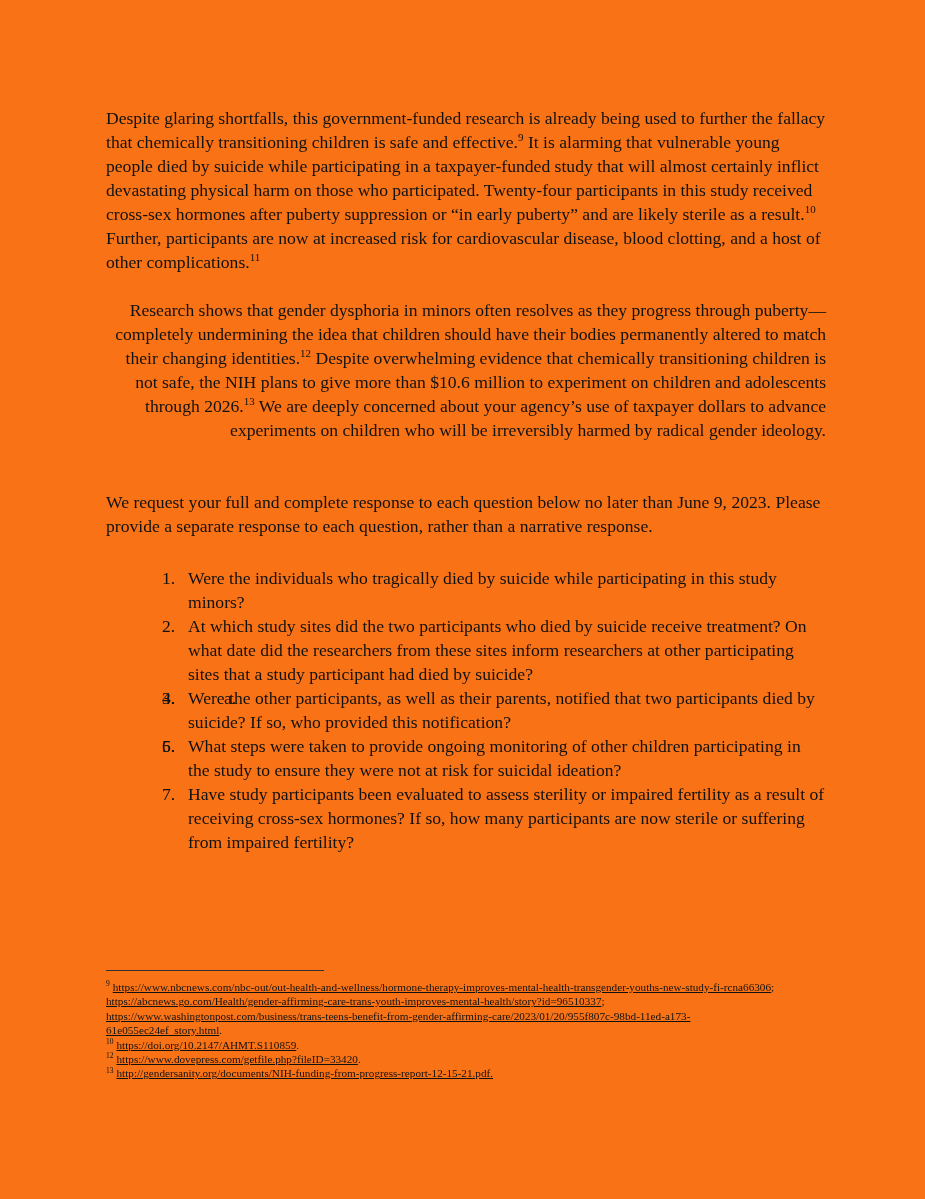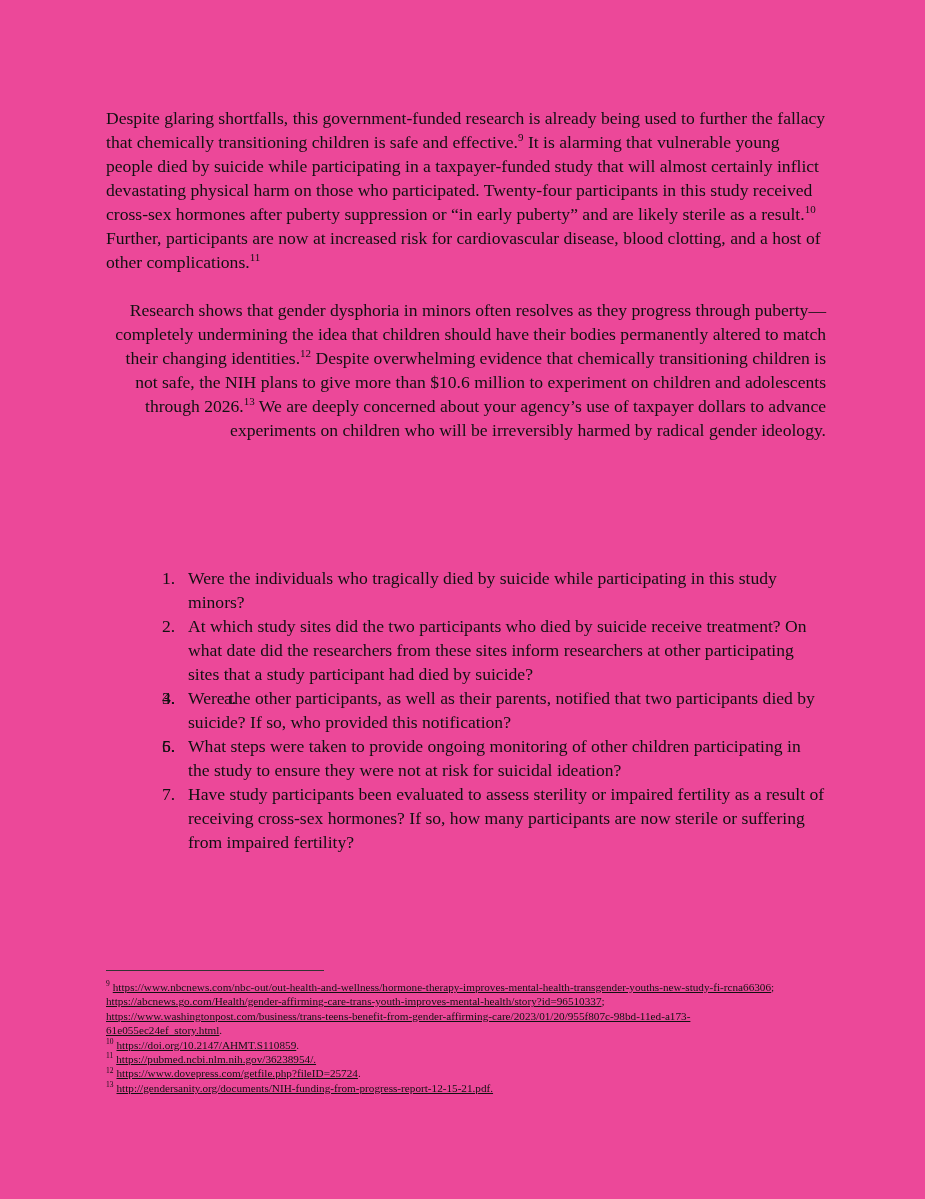--- a/index.html
+++ b/index.html
@@ -1,17 +1,17 @@
 <!DOCTYPE html>
 <html><head>
 <meta charset="utf-8">
 <style>
   html, body { margin: 0; padding: 0; background: #ffffff; }
   body { width: 925px; height: 1199px; position: relative; overflow: hidden; }
-  .page { position: absolute; left: 0; top: 0; width: 925px; height: 1199px; background: #ec4899; color: #111; }
+  .page { position: absolute; left: 0; top: 0; width: 925px; height: 1199px; background: #f97316; color: #111; }
   .body-text { font-family: "Liberation Serif", serif; font-size: 17.6px; line-height: 24px; }
   .para { position: absolute; left: 106px; width: 720px; margin: 0; }
   .para sup, .list sup { font-size: 11px; line-height: 0; vertical-align: super; }
   .p1 { top: 106px; }
   .p2 { top: 298px; text-align: right; }
   .p3 { top: 490px; }
   .list { position: absolute; left: 106px; top: 566px; width: 720px; margin: 0; padding: 0; list-style: none; }
   .list li { position: relative; padding-left: 82px; }
   .list .num { position: absolute; left: 56px; top: 0; }
   .sublist { list-style: none; margin: 0; padding: 0; }
@@ -29,38 +29,38 @@
 <div class="page">
 
   <p class="para p1 body-text">
     <span>Despite glaring shortfalls, this government-funded research is already being used to further the fallacy that chemically transitioning children is safe and effective.</span><sup>9</sup><span> It is alarming that vulnerable young people died by suicide while participating in a taxpayer-funded study that will almost certainly inflict devastating physical harm on those who participated. Twenty-four participants in this study received cross-sex hormones after puberty suppression or “in early puberty” and are likely sterile as a result.</span><sup>10</sup><span> Further, participants are now at increased risk for cardiovascular disease, blood clotting, and a host of other complications.</span><sup>11</sup>
   </p>
 
   <p class="para p2 body-text">
     <span>Research shows that gender dysphoria in minors often resolves as they progress through puberty—completely undermining the idea that children should have their bodies permanently altered to match their changing identities.</span><sup>12</sup><span> Despite overwhelming evidence that chemically transitioning children is not safe, the NIH plans to give more than $10.6 million to experiment on children and adolescents through 2026.</span><sup>13</sup><span> We are deeply concerned about your agency’s use of taxpayer dollars to advance experiments on children who will be irreversibly harmed by radical gender ideology.</span>
   </p>
 
+  <p class="para p3 body-text">We request your full and complete response to each question below no later than June 9, 2023. Please provide a separate response to each question, rather than a narrative response.</p>
 
   <ol class="list body-text">
     <li><span class="num">1.</span><span>Were the individuals who tragically died by suicide while participating in this study minors?</span></li>
     <li><span class="num">2.</span><span>At which study sites did the two participants who died by suicide receive treatment? On what date did the researchers from these sites inform researchers at other participating sites that a study participant had died by suicide?</span></li>
     <li><span class="num">3.</span>
       <ol class="sublist">
         <li><span class="num">a.</span></li>
       </ol>
     </li>
     <li><span class="num">4.</span><span>Were the other participants, as well as their parents, notified that two participants died by suicide? If so, who provided this notification?</span></li>
     <li><span class="num">5.</span></li>
     <li><span class="num">6.</span><span>What steps were taken to provide ongoing monitoring of other children participating in the study to ensure they were not at risk for suicidal ideation?</span></li>
     <li><span class="num">7.</span><span>Have study participants been evaluated to assess sterility or impaired fertility as a result of receiving cross-sex hormones? If so, how many participants are now sterile or suffering from impaired fertility?</span></li>
   </ol>
 
   <div class="fn-rule"></div>
 
   <div class="footnotes">
     <p class="fn"><sup>9</sup><a>https://www.nbcnews.com/nbc-out/out-health-and-wellness/hormone-therapy-improves-mental-health-transgender-youths-new-study-fi-rcna66306</a><span>; </span><a>https://abcnews.go.com/Health/gender-affirming-care-trans-youth-improves-mental-health/story?id=96510337</a><span>; </span><a>https://www.washingtonpost.com/business/trans-teens-benefit-from-gender-affirming-care/2023/01/20/955f807c-98bd-11ed-a173-61e055ec24ef_story.html</a><span>.</span></p>
     <p class="fn"><sup>10</sup><a>https://doi.org/10.2147/AHMT.S110859</a><span>.</span></p>
-    <p class="fn"><sup>11</sup><a>https://pubmed.ncbi.nlm.nih.gov/36238954/.</a><span></span></p>
-    <p class="fn"><sup>12</sup><a>https://www.dovepress.com/getfile.php?fileID=25724</a><span>.</span></p>
+    <p class="fn"><sup>12</sup><a>https://www.dovepress.com/getfile.php?fileID=33420</a><span>.</span></p>
     <p class="fn"><sup>13</sup><a>http://gendersanity.org/documents/NIH-funding-from-progress-report-12-15-21.pdf.</a><span></span></p>
   </div>
 
 </div>
 
 </body></html>

